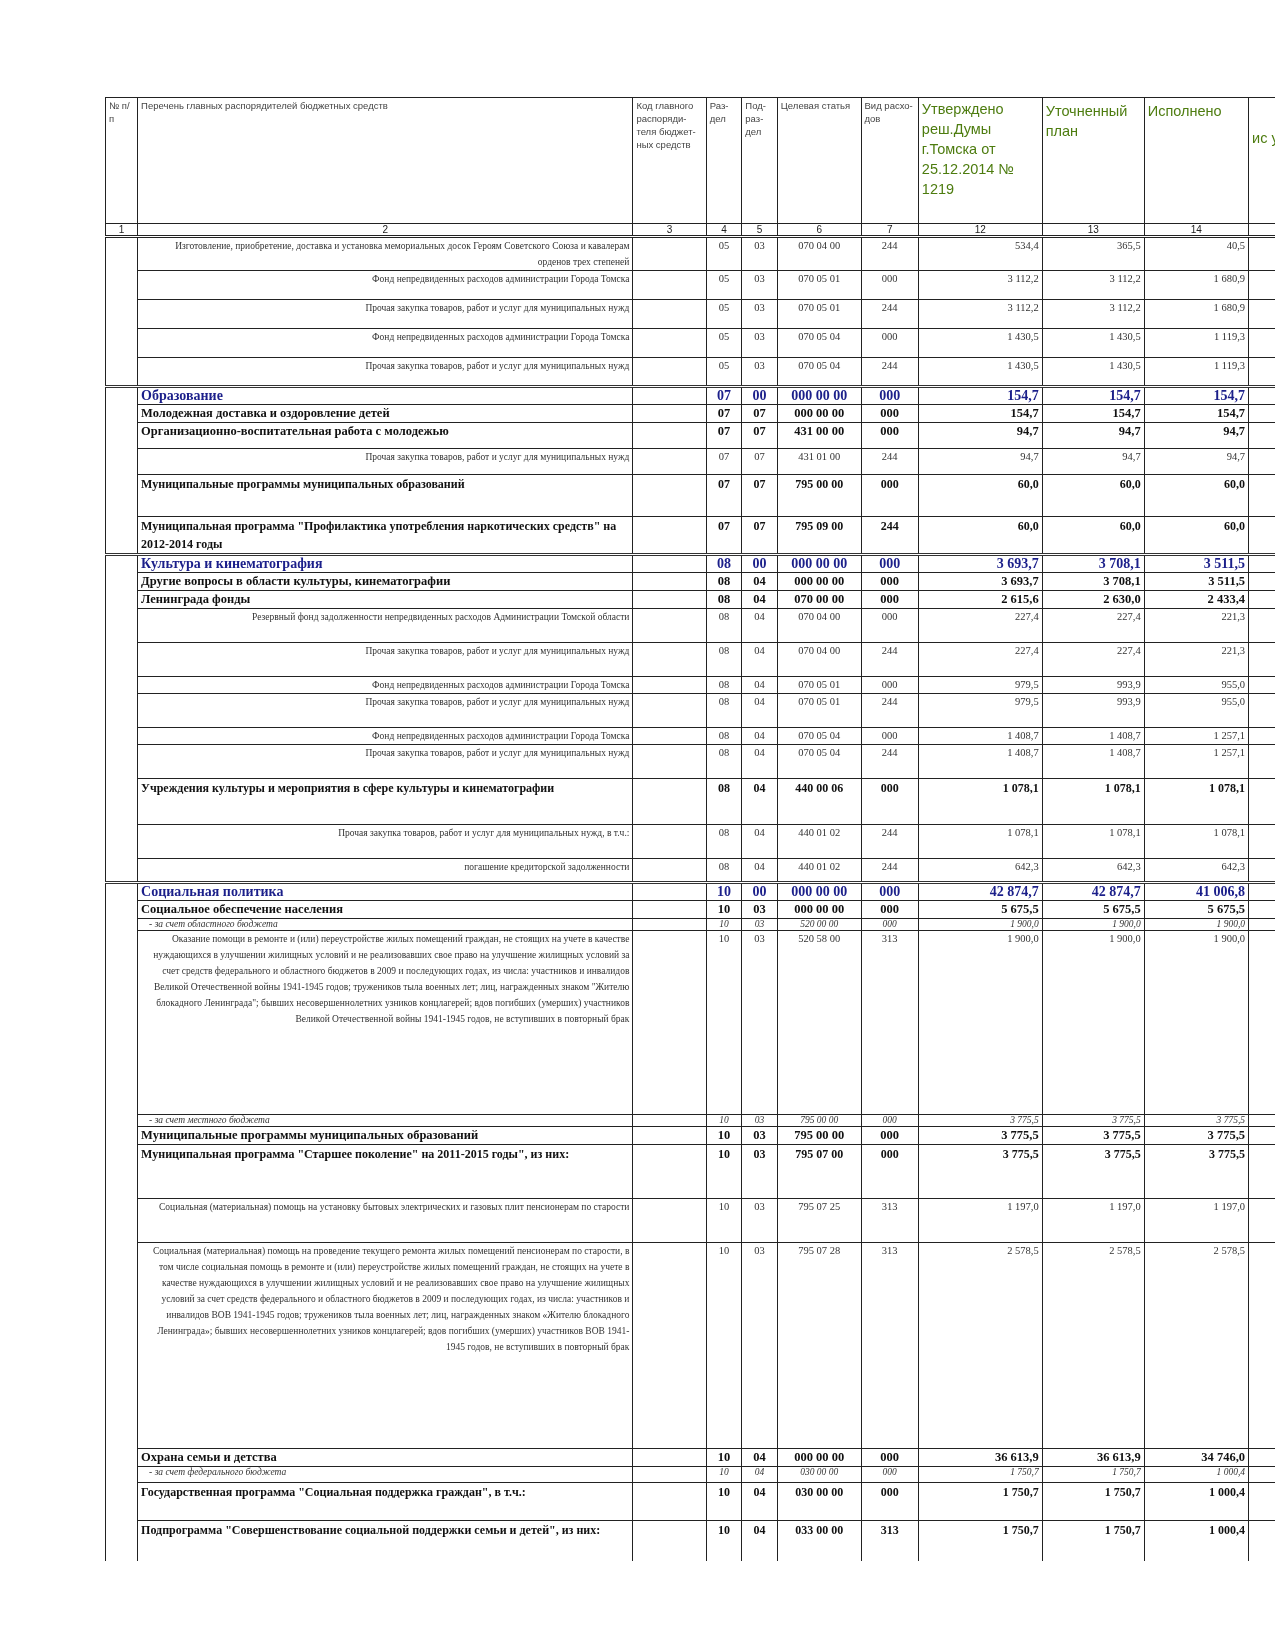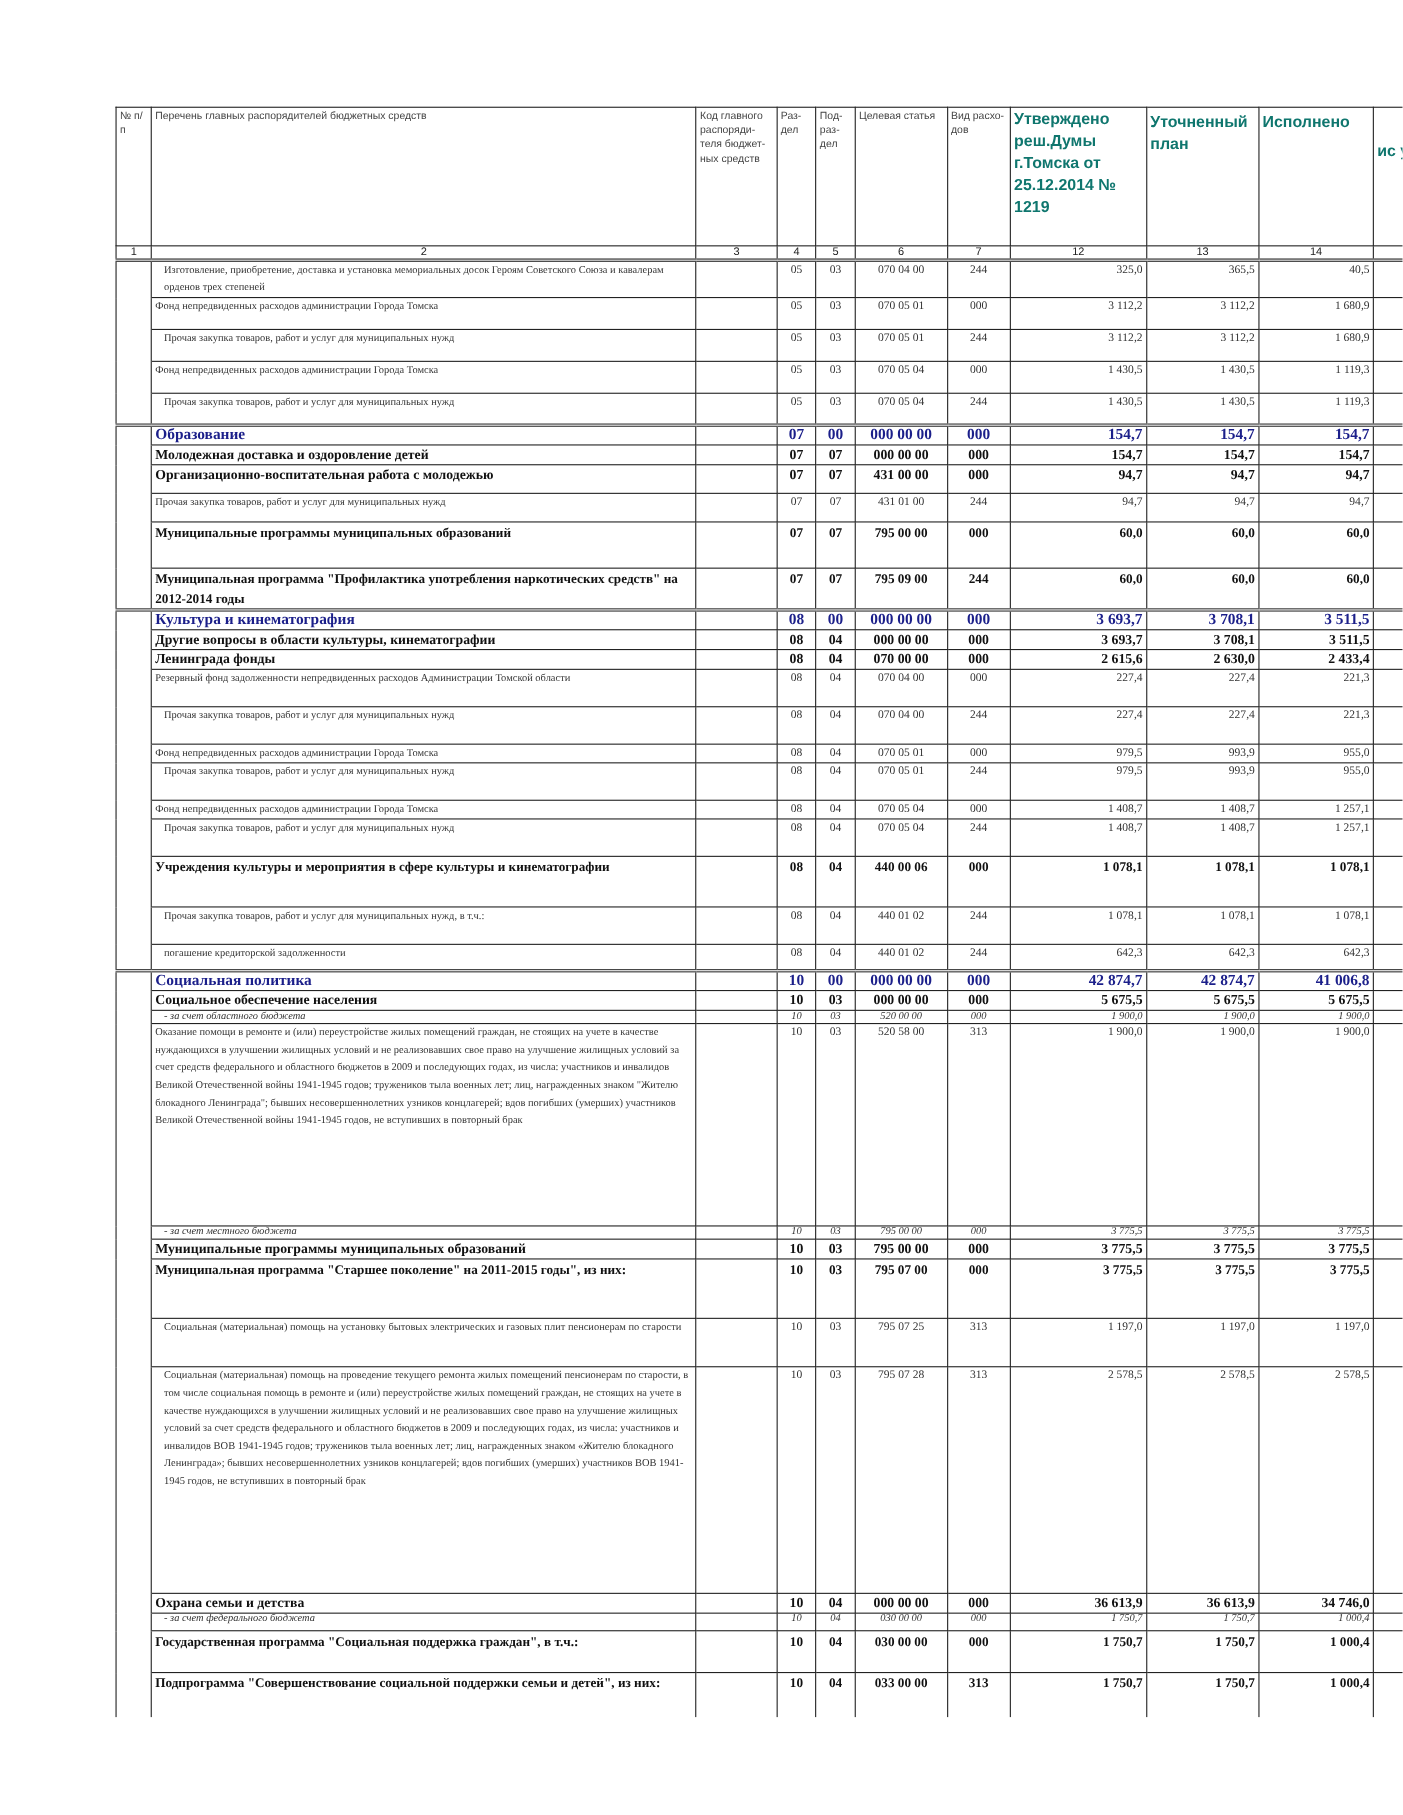--- a/index.html
+++ b/index.html
@@ -5,34 +5,34 @@
   html, body { margin:0; padding:0; background:#fff; }
   body { width:1275px; height:1650px; position:relative; overflow:hidden; font-family:"Liberation Serif", serif; color:#111; }
   .page { position:absolute; left:105px; top:97px; width:1170px; }
   table { border-collapse:collapse; table-layout:fixed; width:1190px; }
   td, th { border:1px solid #222; padding:0 3px; vertical-align:top; overflow:hidden; }
   col.c1 { width:28px; } col.c2 { width:432px; } col.c3 { width:64px; }
   col.c4 { width:31px; } col.c5 { width:31px; } col.c6 { width:73px; }
   col.c7 { width:50px; } col.c12 { width:108px; } col.c13 { width:89px; }
   col.c14 { width:91px; } col.c15 { width:40px; }
   thead th { font-family:"Liberation Sans", sans-serif; font-weight:normal; font-size:9.5px; color:#444; text-align:left; line-height:13px; padding-top:1px; height:103px; }
-  thead th.big { font-weight:bold; font-size:14.5px; color:#0f766e; line-height:20px; }
+  thead th.big { font-weight:normal; font-size:14.5px; color:#4d7c0f; line-height:20px; }
   thead th.big.b13 { padding-top:3px; }
   thead tr.nums td { font-family:"Liberation Sans", sans-serif; font-size:10px; text-align:center; height:11px; line-height:11px; padding:0; border-bottom:3px double #222; color:#222; }
   tbody td { font-size:10.5px; line-height:16px; color:#333; }
   tbody td.code { text-align:center; }
   tbody td.num { text-align:right; }
   tbody td.name { padding-left:3px; }
   tbody td.name.ind { padding-left:11px; }
   tr.sec td { color:#1b1f8a; font-weight:bold; font-size:14px; line-height:16px; border-top:3px double #333; }
   tr.sec td.name { font-size:14px; }
   tr.sub td { font-weight:bold; font-size:12.5px; line-height:17px; color:#111; }
   tr.sub2 td { font-weight:bold; font-size:12px; line-height:18px; color:#111; }
   tr.it td { font-style:italic; font-size:9.5px; line-height:11px; color:#333; }
-  tr.small td.name { font-size:9.5px; }
+  tr.small td.name { font-size:9.5px;text-align:right; }
   tr.last td { border-bottom:none; }
   td.c1cell { border-top:none; border-bottom:none; }
 </style>
 </head>
 <body>
 
 <div class="page">
 <table>
   <colgroup>
     <col class="c1">
@@ -77,21 +77,21 @@
   </thead>
   <tbody id="tbody">
         <tr class="small" style="height: 30px;">
           <td class="c1cell"></td>
           <td class="name ind">Изготовление, приобретение, доставка и установка мемориальных досок Героям Советского Союза и кавалерам орденов трех степеней</td>
           <td></td>
           <td class="code">05</td>
           <td class="code">03</td>
           <td class="code">070 04 00</td>
           <td class="code">244</td>
-          <td class="num">325,0</td>
+          <td class="num">534,4</td>
           <td class="num">365,5</td>
           <td class="num">40,5</td>
           <td></td>
         </tr>
         <tr class="small" style="height: 29px;">
           <td class="c1cell"></td>
           <td class="name">Фонд непредвиденных расходов администрации Города Томска</td>
           <td></td>
           <td class="code">05</td>
           <td class="code">03</td>

